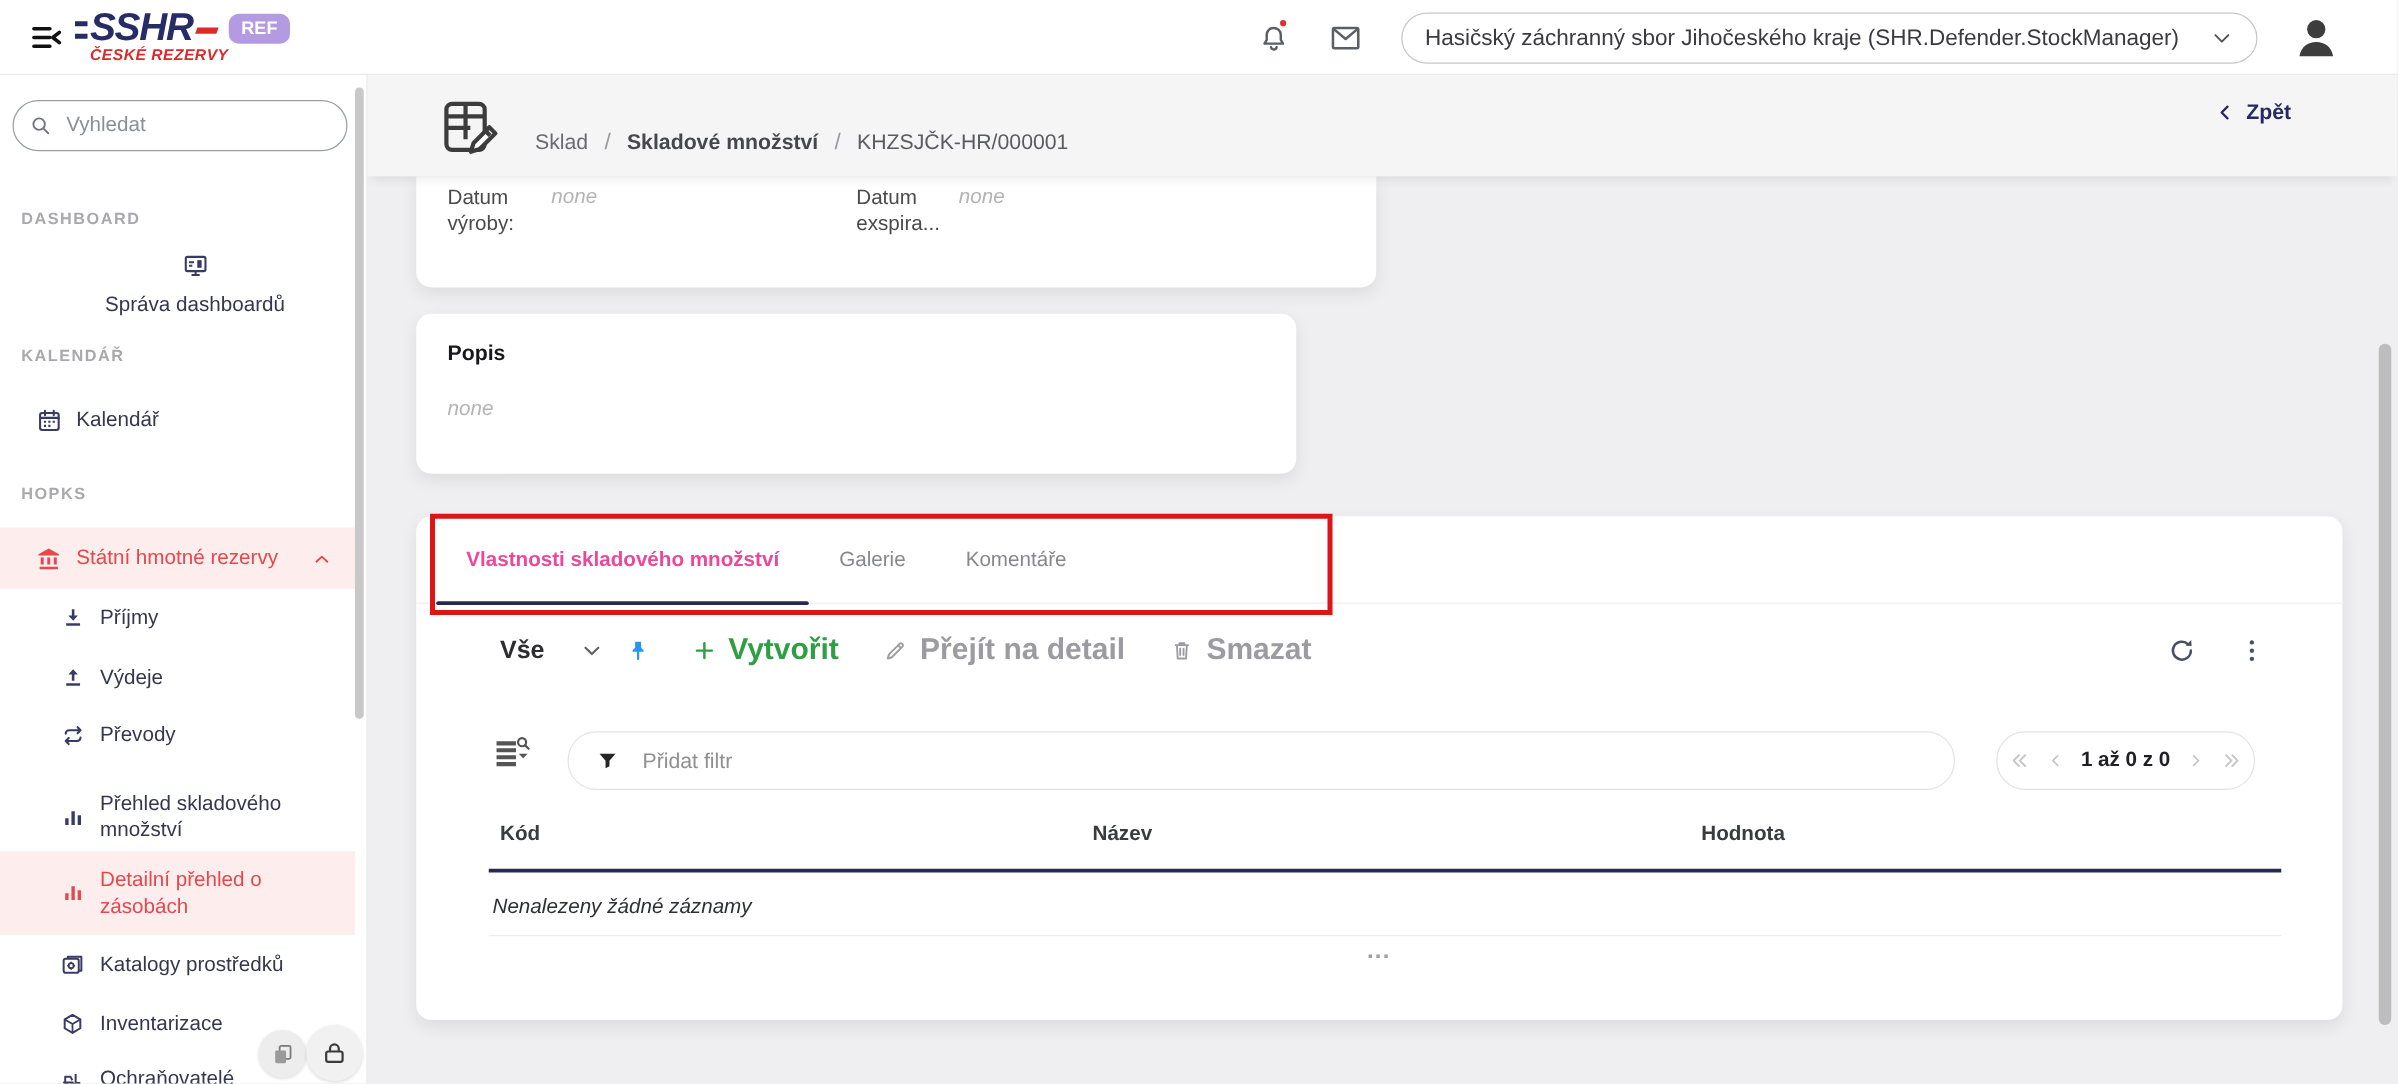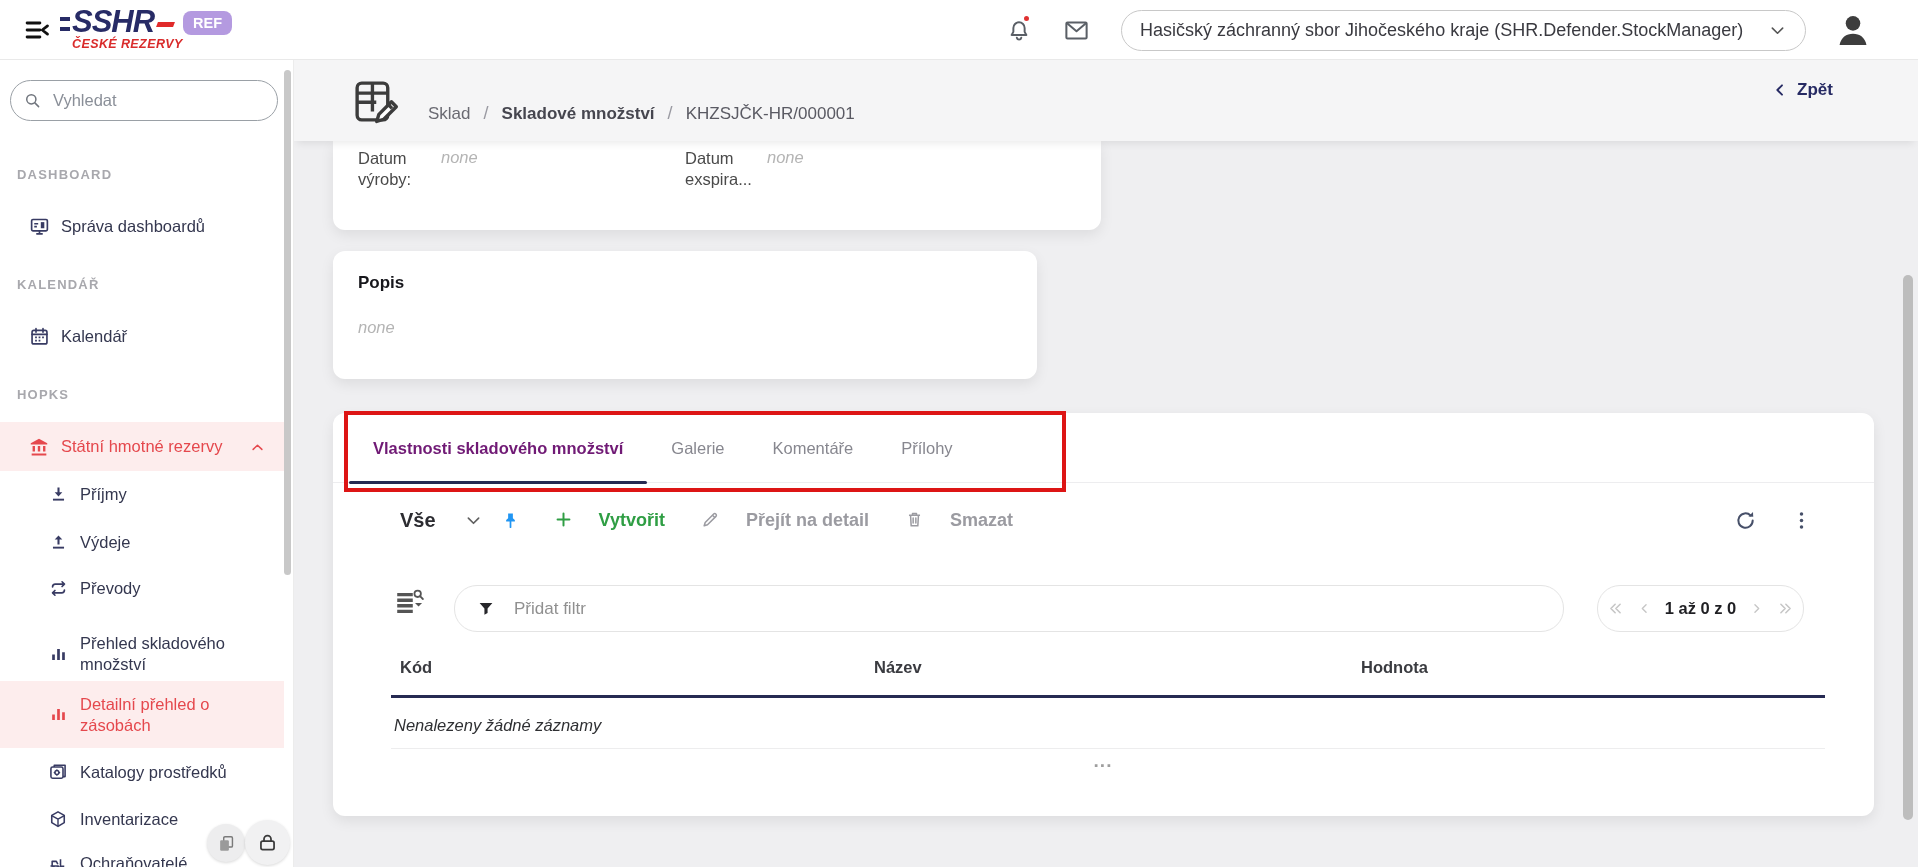--- a/index.html
+++ b/index.html
@@ -43,27 +43,27 @@
   .backbtn{position:absolute;left:1772px;top:80px;display:flex;align-items:center;gap:9px;font-size:17px;font-weight:700;color:#262a63;cursor:pointer;z-index:4;}
 
   .card{position:absolute;background:#fff;border-radius:12px;box-shadow:0 5px 14px rgba(0,0,0,.08);z-index:2;}
   .fldlbl{font-size:16.5px;color:#4a4a4a;line-height:21px;width:80px;}
   .fldval{font-size:16.5px;color:#b4b4b4;font-style:italic;}
   .cardtitle{font-size:17px;font-weight:700;color:#17171c;}
 
   
   .tabs{position:absolute;left:16px;top:0;height:70px;display:flex;align-items:stretch;}
   .tab{display:flex;align-items:center;padding:0 24px;font-size:16.5px;font-weight:500;color:#87878f;cursor:pointer;position:relative;white-space:nowrap;}
-  .tab.active{color:#701a75;font-weight:700;}
+  .tab.active{color:#ec4899;font-weight:700;}
   .tab.active::after{content:"";position:absolute;left:0;right:0;bottom:-1px;height:3.5px;background:#262a52;border-radius:3px;}
   .tabline{position:absolute;left:0;right:0;top:68.5px;height:1.5px;background:#ededef;}
 
   .toolbar{position:absolute;left:0;right:0;top:70px;height:74px;display:flex;align-items:center;padding:0 62px 0 67px;}
   .tb-view{font-size:20px;font-weight:600;color:#2c2c31;cursor:pointer;}
-  .tb-act{display:flex;align-items:flex-start;gap:26px;font-size:18px;font-weight:600;cursor:pointer;}
+  .tb-act{display:flex;align-items:center;gap:10px;font-size:24px;font-weight:600;cursor:pointer;}
   .tb-green{color:#2f9e44;}
   .tb-gray{color:#9b9ba1;}
 
   .pill{position:absolute;border:1.5px solid #e4e4e4;border-radius:23px;background:#fff;display:flex;align-items:center;}
   .filterpill input{border:none;outline:none;font-size:17px;color:#333;width:900px;font-family:inherit;background:transparent;}
   .filterpill input::placeholder{color:#909090;}
   .pag{justify-content:center;gap:13px;}
   .pag .num{font-size:16.5px;font-weight:700;color:#1f1f23;white-space:nowrap;}
   .pgchev{display:flex;align-items:center;cursor:pointer;}
 
@@ -126,21 +126,21 @@
   <div id="sidebar">
     <div class="search">
       <svg width="19" height="19" viewBox="0 0 24 24">
           <circle cx="10.5" cy="10.5" r="5.8" fill="none" stroke="#70757d" stroke-width="1.9"></circle>
           <path d="M15 15l4.7 4.7" stroke="#70757d" stroke-width="1.9" stroke-linecap="round"></path>
         </svg>
       <input type="text" placeholder="Vyhledat" style="">
     </div>
 
     <div class="sb-sec" style="top:107px;">DASHBOARD</div>
-    <div class="sb-item" style="top:142px;">
+    <div class="sb-item" style="top:142px;flex-direction:column;">
       <span class="sb-ico">
           <svg width="21" height="21" viewBox="0 0 24 24">
             <rect x="3" y="4" width="18" height="13" rx="1.5" fill="none" stroke="#383b63" stroke-width="1.9"></rect>
             <path d="M9 20.5h6M12 17.2v3.3" stroke="#383b63" stroke-width="1.9" fill="none" stroke-linecap="round"></path>
             <path d="M6 8h4.5v1.8H6zM6 11.2h3v1.8H6z" fill="#383b63"></path>
             <rect x="13.5" y="7" width="4" height="7" fill="#383b63"></rect>
           </svg>
         </span>
       <span class="lbl">Správa dashboardů</span>
     </div>
@@ -300,23 +300,20 @@
     <div class="tabs">
       <div class="tab active">
           <span>Vlastnosti skladového množství</span>
         </div>
       <div class="tab">
           <span>Galerie</span>
         </div>
       <div class="tab">
           <span>Komentáře</span>
         </div>
-      <div class="tab">
-          <span>Přílohy</span>
-        </div>
     </div>
 
     <div class="toolbar">
       <span class="tb-view">Vše</span>
       <svg style="margin-left:28px;cursor:pointer;" width="19" height="19" viewBox="0 0 24 24">
           <path d="M5.5 9l6.5 6.5L18.5 9" fill="none" stroke="#606060" stroke-width="2.1" stroke-linecap="round" stroke-linejoin="round"></path>
         </svg>
       <svg style="margin-left:18px;cursor:pointer;" width="19" height="19" viewBox="0 0 24 24">
           <path d="M9 3h6v6.2l2.5 2.3v1.7H6.5v-1.7L9 9.2z" fill="#2196f3"></path>
           <path d="M12 13.2v7.3" stroke="#2196f3" stroke-width="2.2" stroke-linecap="round"></path>

